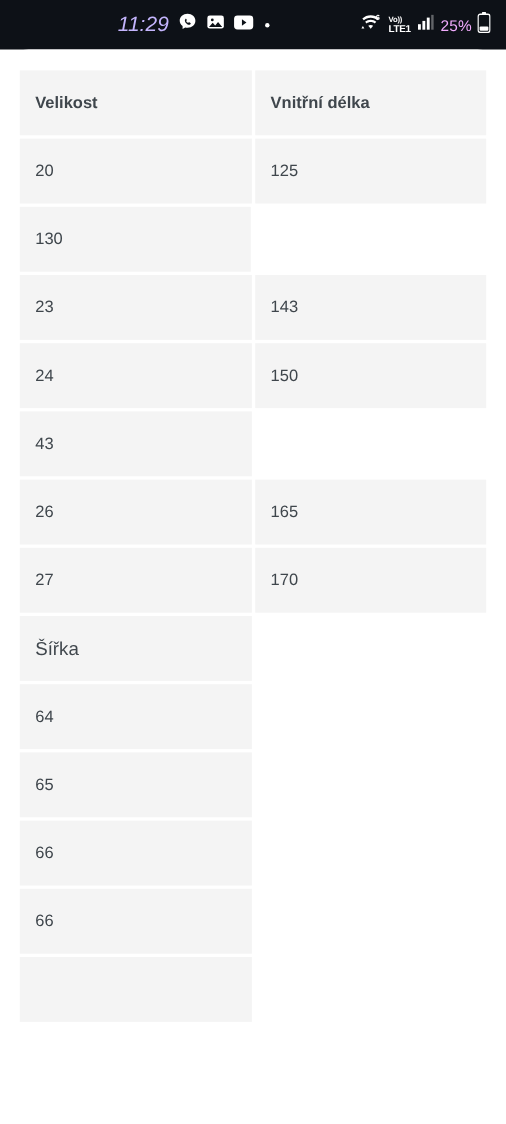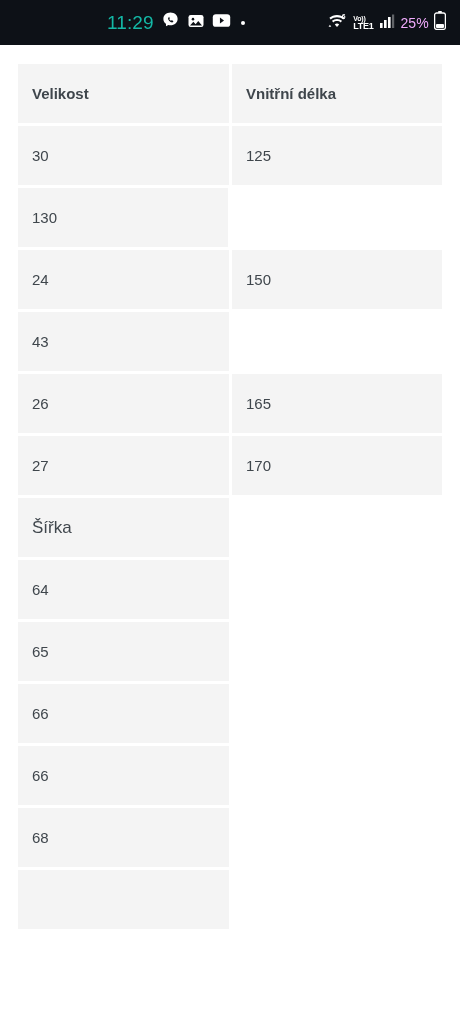--- a/index.html
+++ b/index.html
@@ -16,22 +16,23 @@
     width:460px; height:45px;
     background:#0d1117;
     display:flex; align-items:center;
     padding:0 14px 0 0;
   }
   .sb-left{
     display:flex; align-items:center; gap:7px;
     margin-left:107px;
   }
   .sb-time{
-    color:#14b8a6; font-size:19px; letter-spacing:.1px;
+    color:#c4b5fd; font-size:19px; letter-spacing:.1px;
     font-family:"Liberation Sans", sans-serif;
+    font-style:italic;
   }
   .sb-right{
     margin-left:auto;
     display:flex; align-items:center; gap:5px;
   }
   .ic{ display:block; }
   .sb-batt-text{
     color:#f0abfc; font-size:14px; letter-spacing:.2px;
   }
   .dot{
@@ -159,25 +160,29 @@
 </div>
 
 <div class="page">
 
   <div class="table" id="size-table">
       <div class="row header">
         <div class="cell c1">Velikost</div>
         <div class="cell c2">Vnitřní délka</div>
       </div>
       <div class="row">
-        <div class="cell c1">30</div>
+        <div class="cell c1">20</div>
         <div class="cell c2">125</div>
       </div>
       <div class="row">
         <div class="cell c2">130</div>
+      </div>
+      <div class="row">
+        <div class="cell c1">23</div>
+        <div class="cell c2">143</div>
       </div>
       <div class="row">
         <div class="cell c1">24</div>
         <div class="cell c2">150</div>
       </div>
       <div class="row">
         <div class="cell c1">43</div>
       </div>
       <div class="row">
         <div class="cell c1">26</div>
@@ -201,22 +206,18 @@
       </div>
       <div class="row">
         <div class="cell c1">66</div>
         <div class="cell c2 empty"></div>
       </div>
       <div class="row">
         <div class="cell c1">66</div>
         <div class="cell c2 empty"></div>
       </div>
       <div class="row">
-        <div class="cell c1">68</div>
-        <div class="cell c2 empty"></div>
-      </div>
-      <div class="row">
         <div class="cell c1"></div>
         <div class="cell c2 empty"></div>
       </div>
     </div>
 
 </div>
 
 </body></html>

